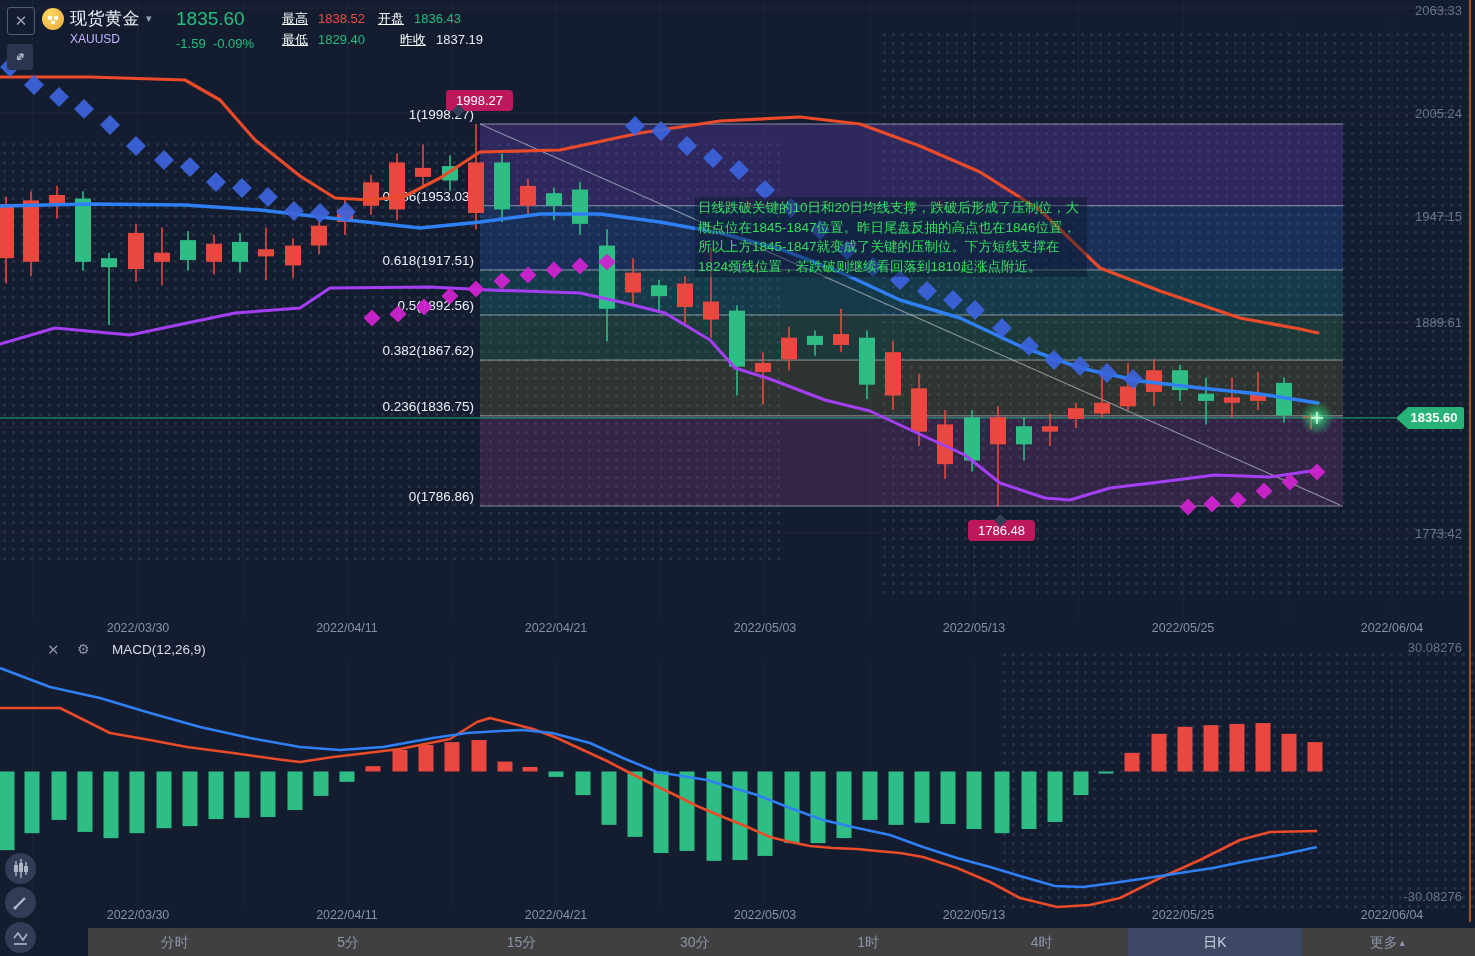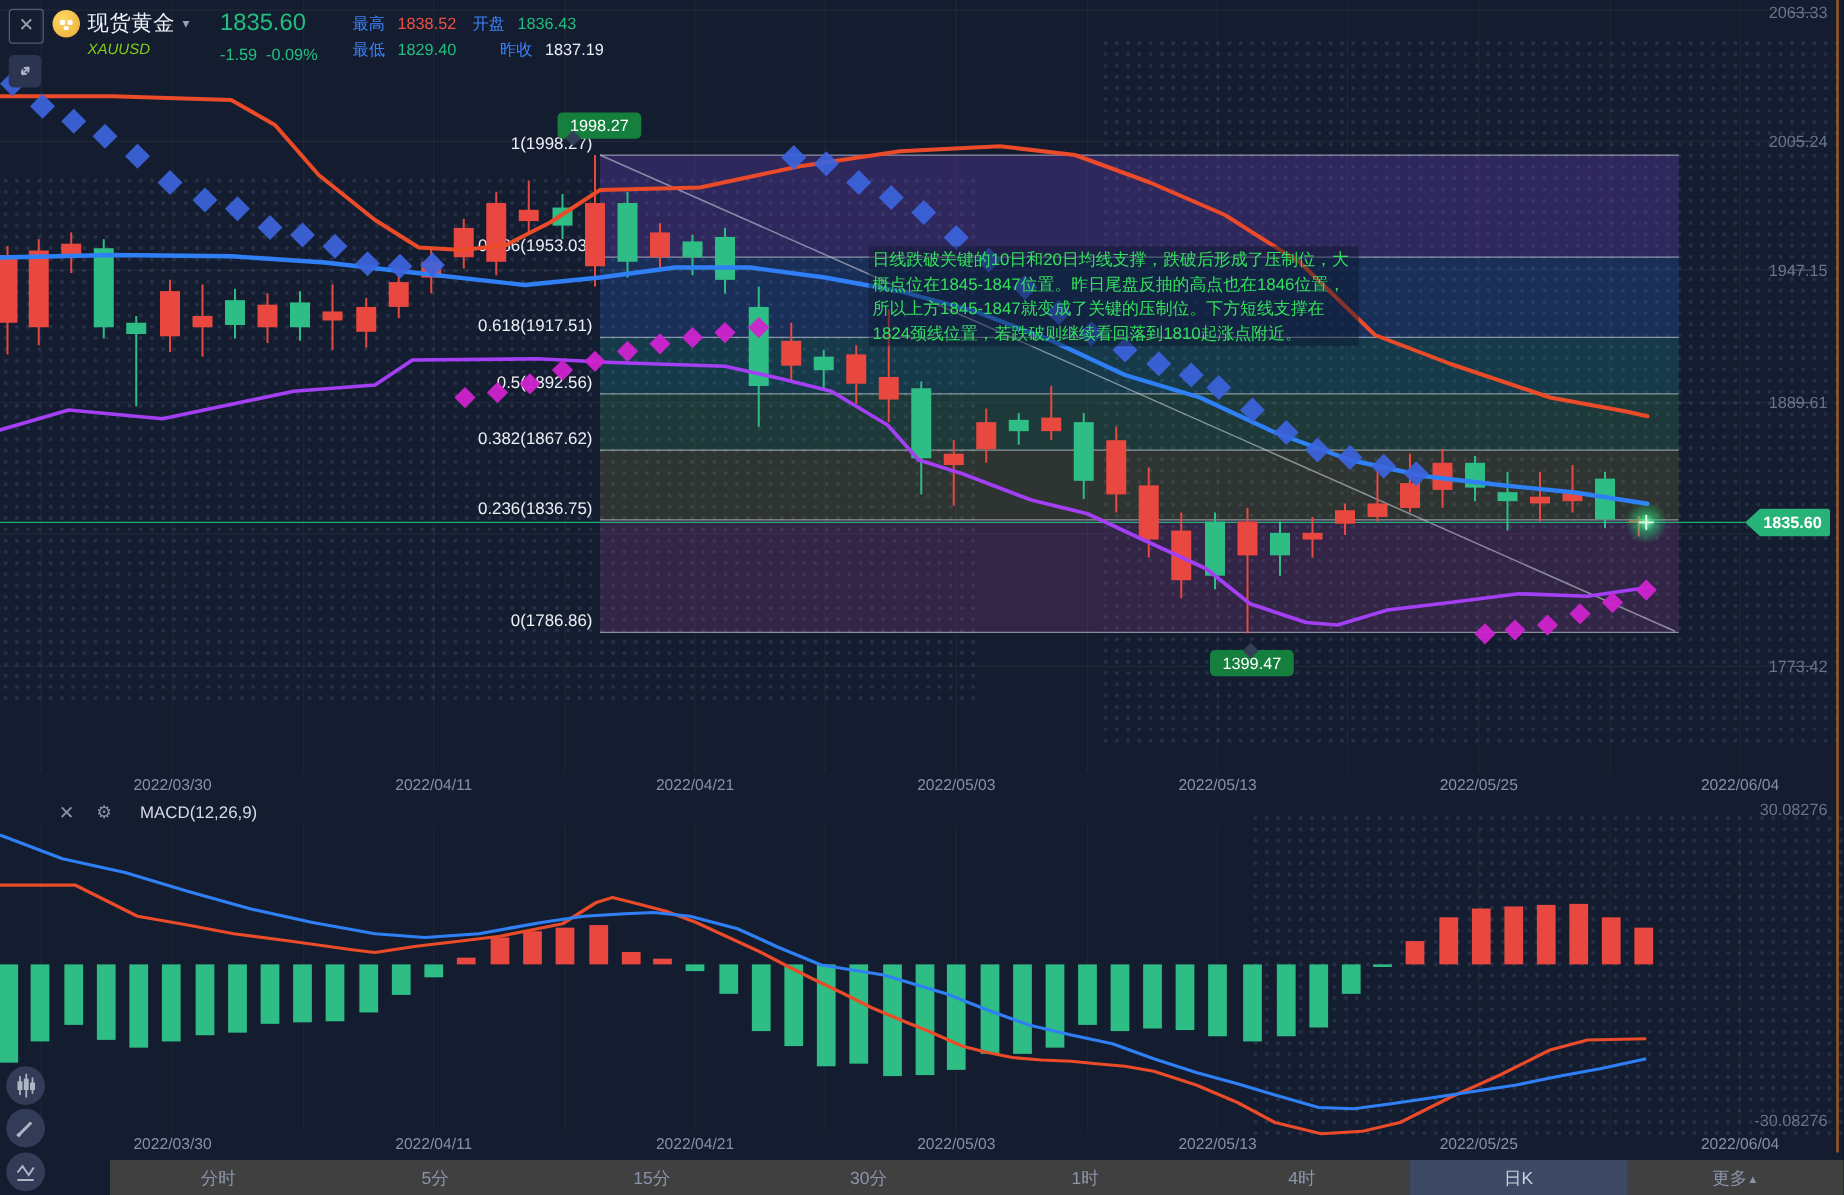--- a/index.html
+++ b/index.html
@@ -10,30 +10,30 @@
         background-size:9px 9px;pointer-events:none;}
   
   .btn-close{left:7px;top:7px;width:26px;height:26px;border:1px solid #525d74;border-radius:3px;
              color:#9aa3b5;font-size:15px;line-height:25px;text-align:center;cursor:pointer;}
   .btn-collapse{left:7px;top:44px;width:26px;height:26px;background:#2b3550;border-radius:4px;cursor:pointer;}
   .coin{left:42px;top:8px;width:22px;height:22px;border-radius:50%;
         background:radial-gradient(circle at 35% 30%,#ffd95e,#e8a93c);}
   .coin i{position:absolute;background:#fff;border-radius:1px;}
   .title{left:70px;top:7px;font-size:17px;font-weight:normal;color:#eef2f8;letter-spacing:.5px;cursor:pointer;}
   .caret{color:#98a1b5;font-size:11px;margin-left:6px;vertical-align:2px;}
-  .symbol{left:70px;top:32px;font-size:12px;color:#84cc16;font-style:italic;}
+  .symbol{left:70px;top:32px;font-size:12px;color:#c4b5fd;}
   .price{left:176px;top:8px;font-size:19px;color:#21c07e;}
   .chg{left:176px;top:36px;font-size:13px;color:#21c07e;}
   .stat{font-size:13px;}
-  .stat .lb{color:#3b82f6;display:inline-block;width:36px;}
+  .stat .lb{color:#ffffff;display:inline-block;width:36px;text-decoration:underline;}
   
   .annot{left:695px;top:197px;width:386px;font-size:13.5px;line-height:19.5px;color:#32e05c;
          background:rgba(10,22,44,0.45);padding:1px 3px;}
   
-  .tip{background:#15803d;color:#fff;font-size:13px;padding:3px 10px;border-radius:4px;white-space:nowrap;}
+  .tip{background:#be185d;color:#fff;font-size:13px;padding:3px 10px;border-radius:4px;white-space:nowrap;}
   .tip .ptr{position:absolute;width:9px;height:9px;background:#333e57;transform:rotate(45deg);}
   
   .macd-x{left:47px;top:641px;color:#8b93a8;font-size:15px;cursor:pointer;}
   .macd-gear{left:77px;top:641px;color:#8b93a8;font-size:14px;cursor:pointer;}
   .macd-title{left:112px;top:642px;color:#d7dce6;font-size:13.5px;}
   
   .toolbtn{width:31px;height:31px;border-radius:50%;background:#323c56;cursor:pointer;}
   
   .toolbar{left:88px;top:928px;width:1387px;height:28px;background:#404040;display:flex;}
   .tab{flex:1;text-align:center;line-height:28px;font-size:14px;color:#8b95a9;cursor:pointer;}
@@ -391,21 +391,21 @@
 <div class="abs stat" style="left:378px;top:10px;">
   <span class="lb">开盘</span><span class="val" style="color: rgb(33, 189, 126);">1836.43</span></div>
 <div class="abs stat" style="left:400px;top:31px;">
   <span class="lb">昨收</span><span class="val" style="color: rgb(233, 237, 244);">1837.19</span></div>
 
 <div class="abs annot">日线跌破关键的10日和20日均线支撑，跌破后形成了压制位，大概点位在1845-1847位置。昨日尾盘反抽的高点也在1846位置，所以上方1845-1847就变成了关键的压制位。下方短线支撑在1824颈线位置，若跌破则继续看回落到1810起涨点附近。</div>
 
 <div class="abs tip" style="left:446px;top:90px;">
   <span>1998.27</span><span class="ptr" style="left:8px;bottom:-4px;"></span></div>
 <div class="abs tip" style="left:968px;top:520px;">
-  <span>1399.47</span><span class="ptr" style="left:28px;top:-4px;"></span></div>
+  <span>1786.48</span><span class="ptr" style="left:28px;top:-4px;"></span></div>
 
 <div class="abs macd-x">✕</div>
 <div class="abs macd-gear">
   <span>⚙</span></div>
 <div class="abs macd-title">MACD(12,26,9)</div>
 
 <div class="abs toolbtn" style="left:5px;top:853px;">
   <svg width="31" height="31">
     <g stroke="#aeb6c6" stroke-width="1.4">
           <line x1="11" y1="8" x2="11" y2="23"></line>

